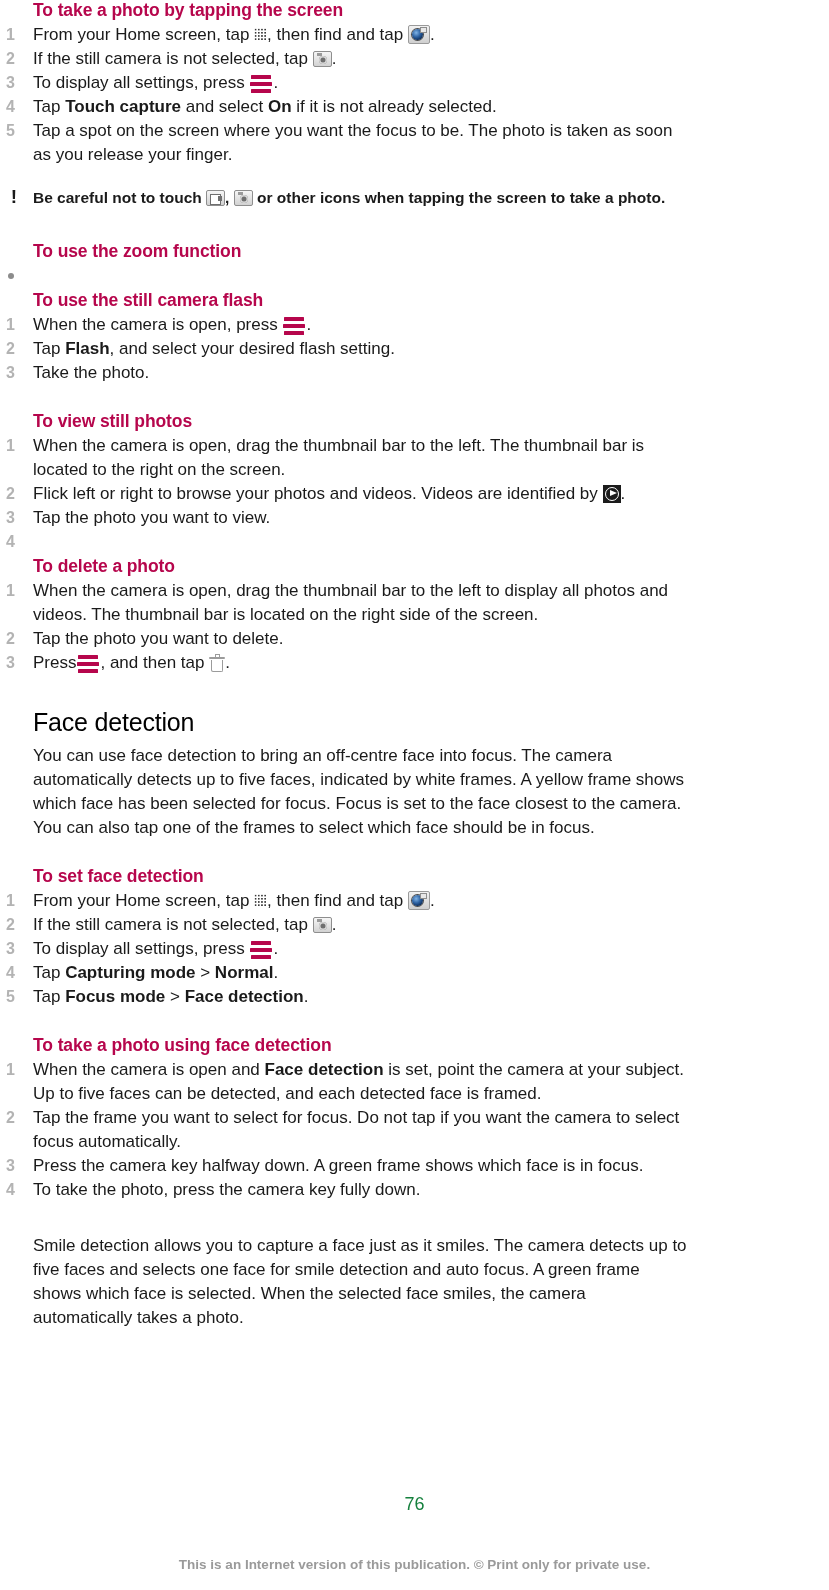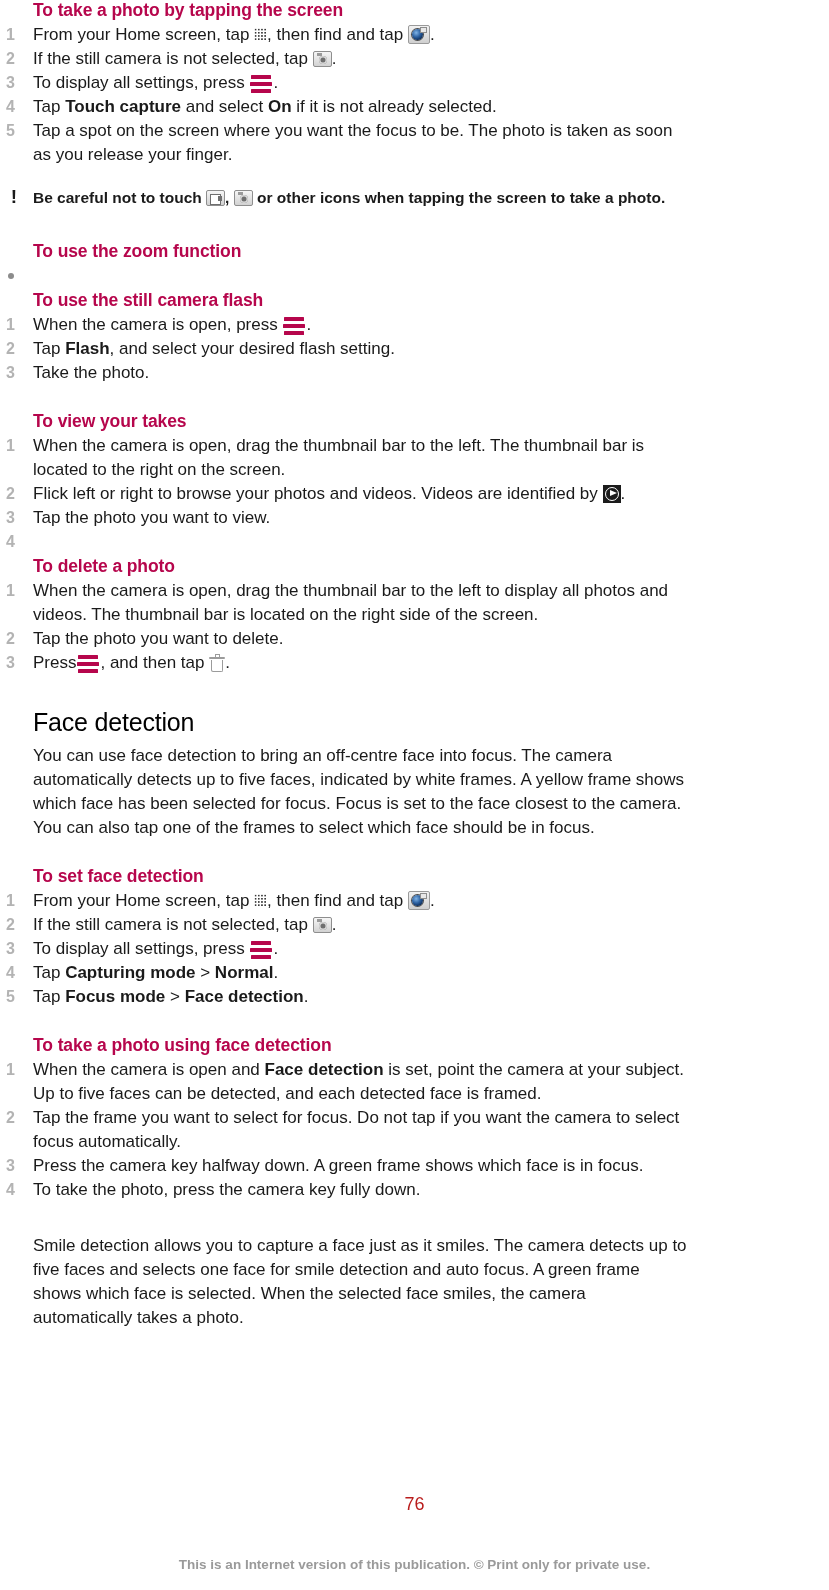--- a/index.html
+++ b/index.html
@@ -284,21 +284,21 @@
     border-bottom: 0;
     box-sizing: border-box;
   }
 
   
   .page-number {
     position: absolute;
     left: 0; right: 0;
     top: 1493px;
     text-align: center;
-    color: #b91c1c;
+    color: #15803d;
     font-size: 18px;
     line-height: 22px;
   }
   .footer-note {
     position: absolute;
     left: 0; right: 0;
     top: 1556px;
     text-align: center;
     color: #9a9a9a;
     font-size: 13.5px;
@@ -364,21 +364,21 @@
       <span>Tap </span><b>Flash</b><span>, and select your desired flash setting.</span>
     </li>
     <li>
       <span class="num">3</span>
       <span>Take the photo.</span>
     </li>
   </ol>
 
   <div class="sp-lg"></div>
 
-  <h3 class="sub-head">To view your takes</h3>
+  <h3 class="sub-head">To view still photos</h3>
   <ol class="steps">
     <li>
       <span class="num">1</span>
       <span>When the camera is open, drag the thumbnail bar to the left. The thumbnail bar is located to the right on the screen.</span>
     </li>
     <li>
       <span class="num">2</span>
       <span>Flick left or right to browse your photos and videos. Videos are identified by </span><span class="ic ic-play"></span><span>.</span>
     </li>
     <li>

